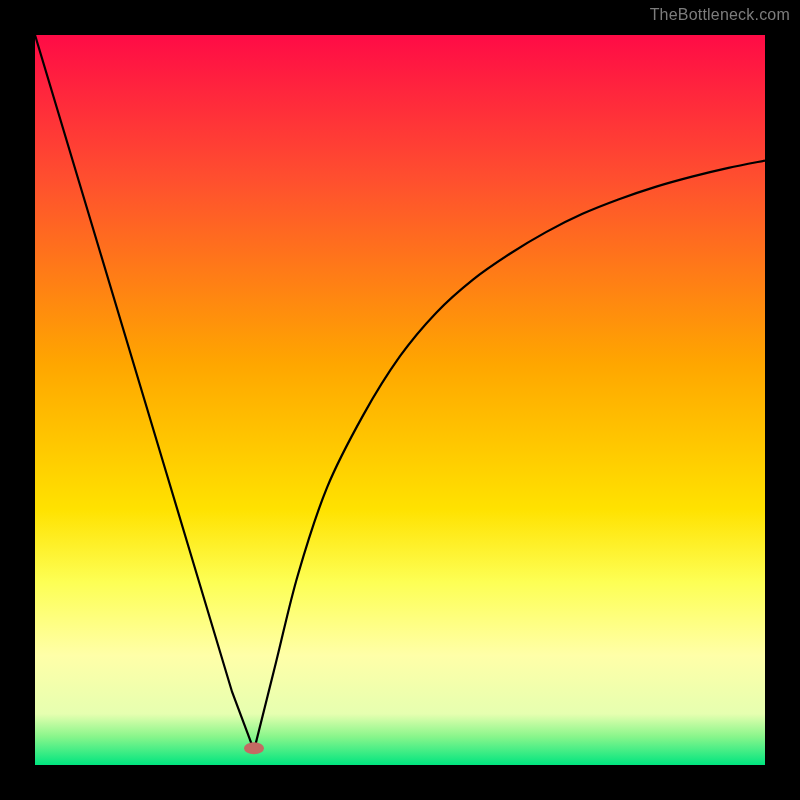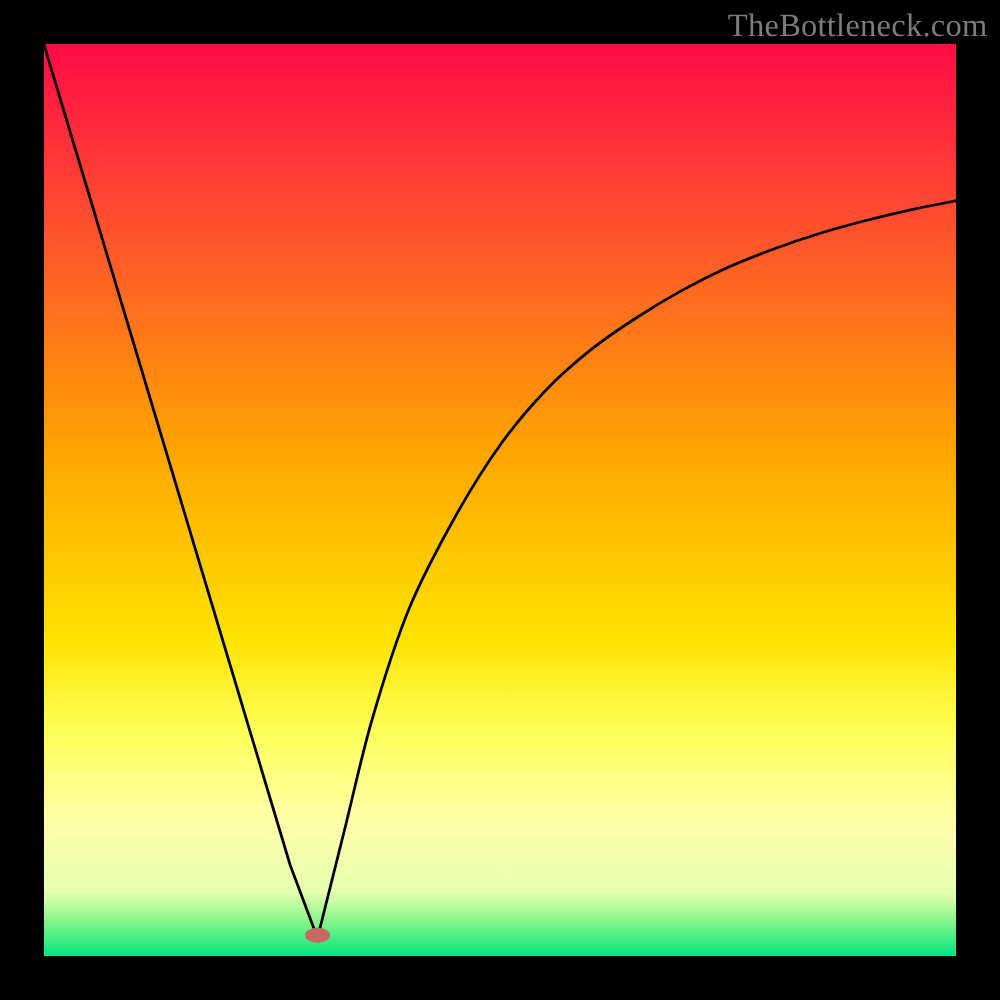--- a/index.html
+++ b/index.html
@@ -24,22 +24,22 @@
     top: 35px;
     width: 730px;
     height: 730px;
     overflow: hidden;
   }
   .citation {
     position: absolute;
     top: 6px;
     right: 10px;
     color: #7c7c7c;
-    font-family: Liberation Serif, serif;
-    font-size: 26px;
+    font-family: Liberation Sans, sans-serif;
+    font-size: 16px;
     font-weight: 500;
     letter-spacing: 0.2px;
   }
   svg {
     display: block;
   }
 </style>
 </head>
 <body>
 

